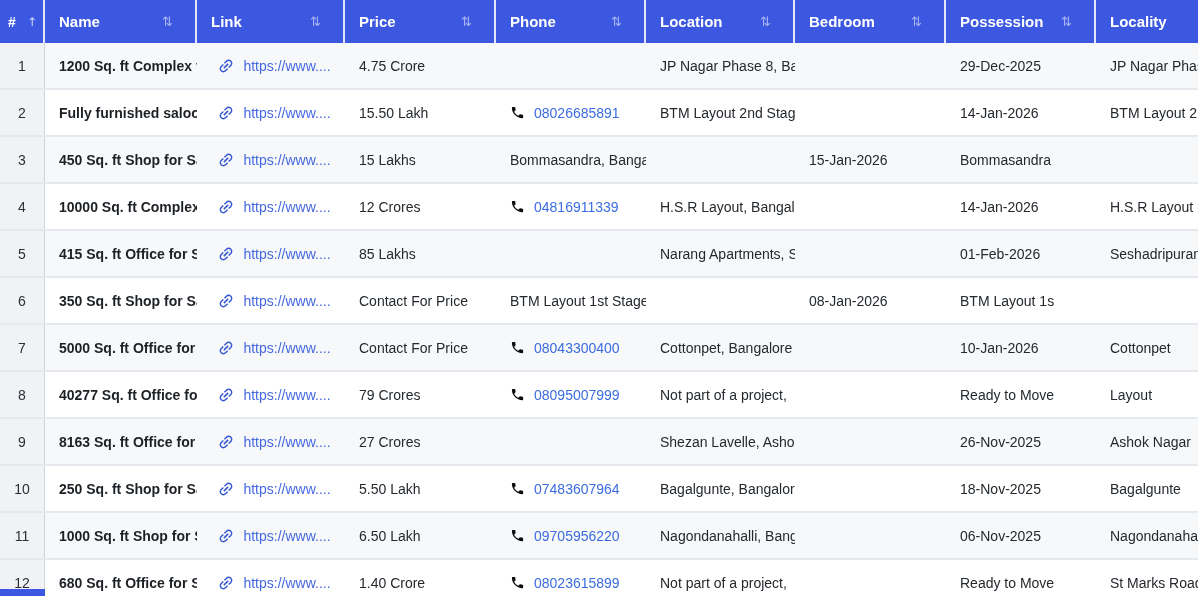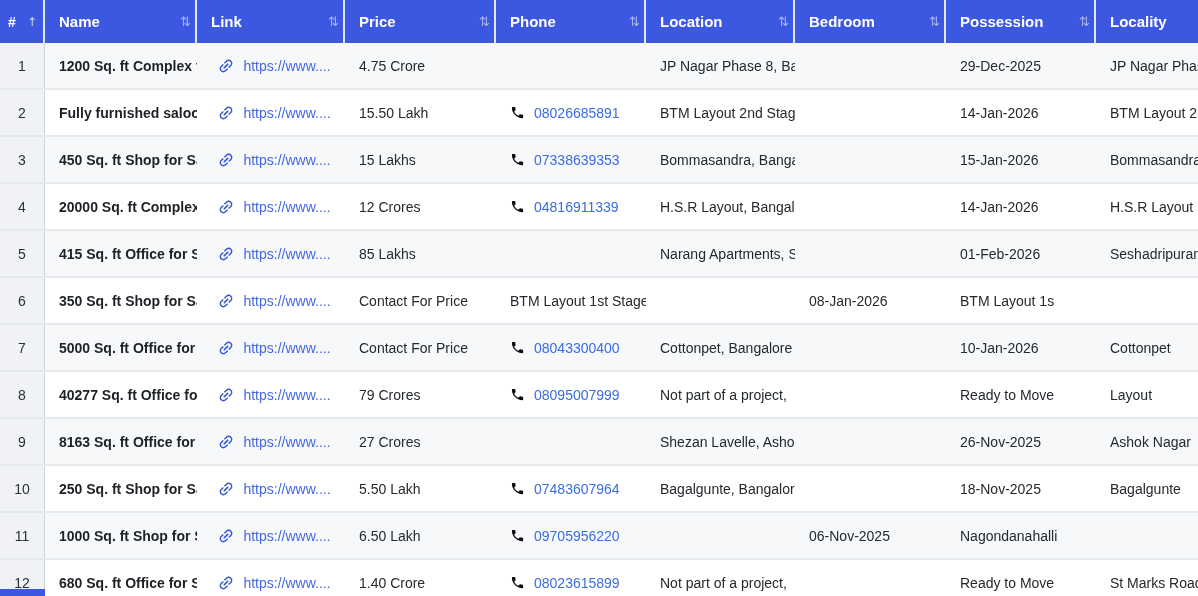--- a/index.html
+++ b/index.html
@@ -19,21 +19,21 @@
     grid-template-columns: 45px 152px 148px 151px 150px 149px 151px 150px 140px;
     width: 1236px;
   }
   
   .header-row { height: 43px; }
   .hcell {
     background: #3c57e0;
     color: #fff;
     display: flex; align-items: center; justify-content: space-between;
     font-size: 15px; font-weight: 700;
-    padding: 0 4px 0 14px;
+    padding: 0 22px 0 14px;
     border-right: 2px solid rgba(255,255,255,0.85);
     white-space: nowrap; overflow: hidden;
     cursor: pointer;
   }
   .hcell:last-child { border-right: none; }
   .hcell.index-col { padding: 0 6px 0 8px; font-size: 14px; }
   .sort-icon {
     font-size: 13px; font-weight: 400;
     color: rgba(255,255,255,0.55);
     margin-left: 6px;
@@ -182,43 +182,37 @@
         </div>
         <div class="cell link-cell">
           <svg viewBox="0 0 24 24" width="18" height="18" class="icon-svg link-icon-svg">
             <path d="M3.9 12c0-1.71 1.39-3.1 3.1-3.1h4V7H7c-2.76 0-5 2.24-5 5s2.24 5 5 5h4v-1.9H7c-1.71 0-3.1-1.39-3.1-3.1zM8 13h8v-2H8v2zm9-6h-4v1.9h4c1.71 0 3.1 1.39 3.1 3.1s-1.39 3.1-3.1 3.1h-4V17h4c2.76 0 5-2.24 5-5s-2.24-5-5-5z" fill="#3456d0"></path>
           </svg>
           <span class="link-text">https://www....</span>
         </div>
         <div class="cell price-cell">
           <span>15 Lakhs</span>
         </div>
-        <div class="cell phone-cell">
-          <svg viewBox="0 0 24 24" width="15" height="15" class="icon-svg">
-            <path d="M6.62 10.79c1.44 2.83 3.76 5.14 6.59 6.59l2.2-2.2c.27-.27.67-.36 1.02-.24 1.12.37 2.33.57 3.57.57.55 0 1 .45 1 1V20c0 .55-.45 1-1 1-9.39 0-17-7.61-17-17 0-.55.45-1 1-1h3.5c.55 0 1 .45 1 1 0 1.25.2 2.45.57 3.57.11.35.03.74-.25 1.02l-2.2 2.2z" fill="#0b0d10"></path>
-          </svg>
-          <span class="phone-num">07338639353</span>
-        </div>
         <div class="cell location-cell">
           <span>Bommasandra, Banga</span>
         </div>
         <div class="cell bedroom-cell"></div>
         <div class="cell possession-cell">
           <span>15-Jan-2026</span>
         </div>
         <div class="cell locality-cell">
           <span>Bommasandra</span>
         </div>
       </div>
       <div class="grid-row body-row">
         <div class="cell index-cell">
           <span>4</span>
         </div>
         <div class="cell name-cell">
-          <span>20000 Sq. ft Complex</span>
+          <span>10000 Sq. ft Complex</span>
         </div>
         <div class="cell link-cell">
           <svg viewBox="0 0 24 24" width="18" height="18" class="icon-svg link-icon-svg">
             <path d="M3.9 12c0-1.71 1.39-3.1 3.1-3.1h4V7H7c-2.76 0-5 2.24-5 5s2.24 5 5 5h4v-1.9H7c-1.71 0-3.1-1.39-3.1-3.1zM8 13h8v-2H8v2zm9-6h-4v1.9h4c1.71 0 3.1 1.39 3.1 3.1s-1.39 3.1-3.1 3.1h-4V17h4c2.76 0 5-2.24 5-5s-2.24-5-5-5z" fill="#3456d0"></path>
           </svg>
           <span class="link-text">https://www....</span>
         </div>
         <div class="cell price-cell">
           <span>12 Crores</span>
         </div>
@@ -435,20 +429,23 @@
           <span class="link-text">https://www....</span>
         </div>
         <div class="cell price-cell">
           <span>6.50 Lakh</span>
         </div>
         <div class="cell phone-cell">
           <svg viewBox="0 0 24 24" width="15" height="15" class="icon-svg">
             <path d="M6.62 10.79c1.44 2.83 3.76 5.14 6.59 6.59l2.2-2.2c.27-.27.67-.36 1.02-.24 1.12.37 2.33.57 3.57.57.55 0 1 .45 1 1V20c0 .55-.45 1-1 1-9.39 0-17-7.61-17-17 0-.55.45-1 1-1h3.5c.55 0 1 .45 1 1 0 1.25.2 2.45.57 3.57.11.35.03.74-.25 1.02l-2.2 2.2z" fill="#0b0d10"></path>
           </svg>
           <span class="phone-num">09705956220</span>
+        </div>
+        <div class="cell location-cell">
+          <span>Nagondanahalli, Bang</span>
         </div>
         <div class="cell bedroom-cell"></div>
         <div class="cell possession-cell">
           <span>06-Nov-2025</span>
         </div>
         <div class="cell locality-cell">
           <span>Nagondanahalli</span>
         </div>
       </div>
       <div class="grid-row body-row">

